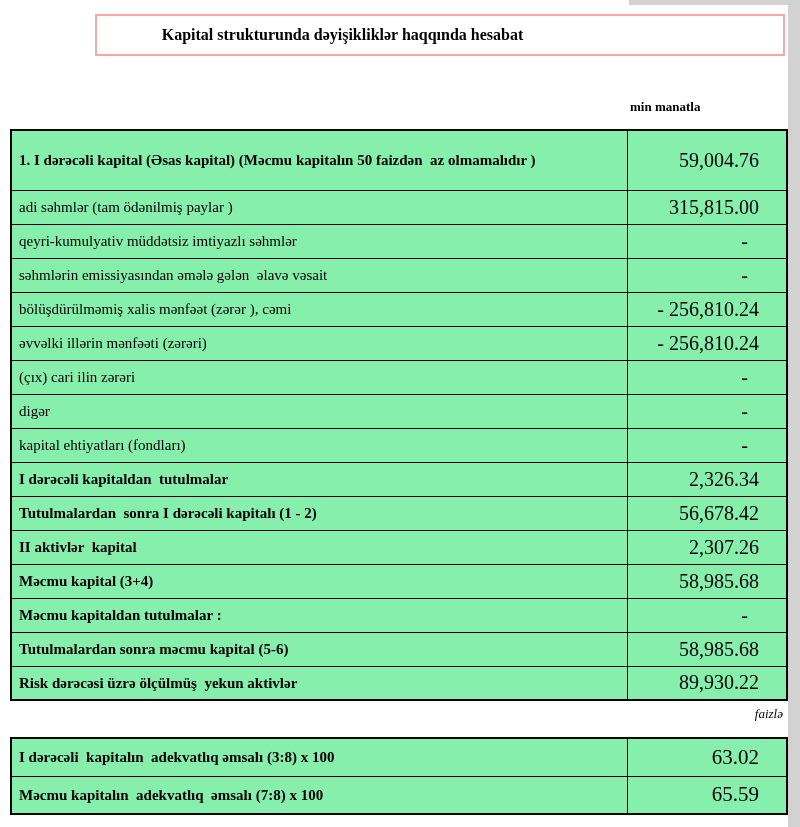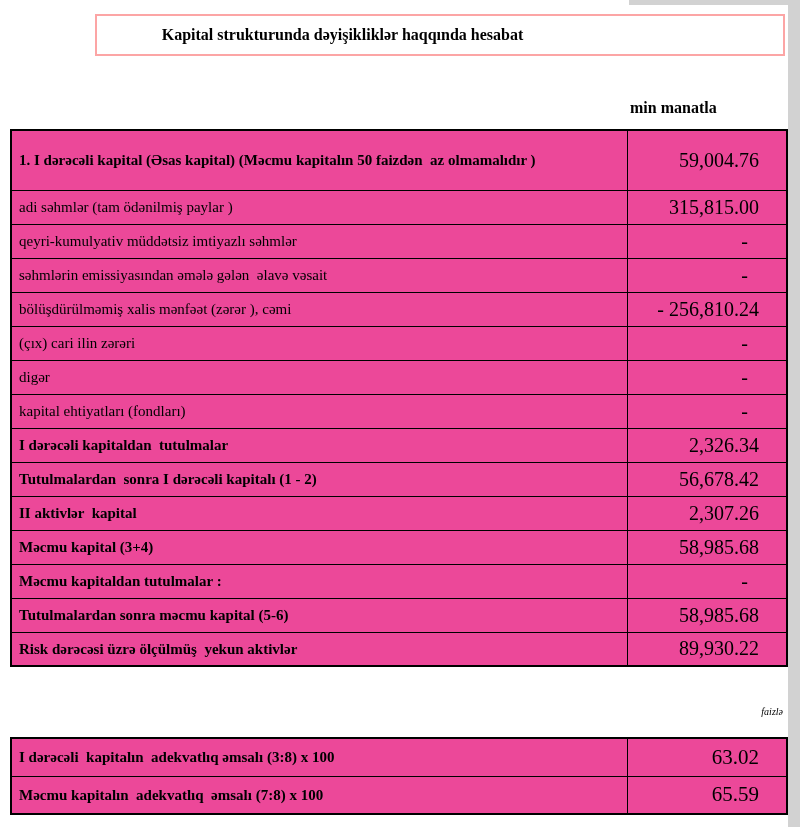--- a/index.html
+++ b/index.html
@@ -27,27 +27,27 @@
     position: absolute; left: 95px; top: 14px;
     width: 690px; height: 42px;
     border: 2px solid #fca5a5;
     box-sizing: border-box;
     display: flex; align-items: center; justify-content: center;
     padding-right: 195px;
     font-weight: bold; font-size: 16px;
   }
   .unit {
     position: absolute; left: 630px; top: 99px;
-    font-weight: bold; font-size: 16px;
+    font-weight: bold; font-size: 13px;
   }
   table {
     border-collapse: collapse;
     table-layout: fixed;
     position: absolute; left: 10px;
-    background: #ec4899;
+    background: #86efac;
   }
   table.main { top: 129px; width: 776px; }
   table.ratio { top: 737px; width: 776px; }
   table, td { border: 1px solid #000; }
   table { border-width: 2px; }
   col.c-label { width: 616px; }
   col.c-value { width: 160px; }
   td { vertical-align: middle; }
   td.lbl {
     padding: 2px 4px 2px 7px;
@@ -65,21 +65,21 @@
   tr.tall { height: 60px; }
   tr.tall td.lbl { line-height: 1.7; padding-right: 40px; }
   tr.bold td.lbl { font-weight: bold; }
   table.ratio tr { height: 38px; }
   table.ratio td.lbl { font-weight: bold; }
   table.ratio td.val { font-size: 21px; }
   .faizle {
     position: absolute; left: 10px; top: 706px;
     width: 776px; box-sizing: border-box;
     text-align: right; padding-right: 3px;
-    font-style: italic; font-size: 10px;
+    font-style: italic; font-size: 13px;
   }
 </style>
 </head>
 <body>
 
 <div class="page">
 
   <div class="side-strip"></div>
   <div class="top-strip"></div>
 
@@ -106,20 +106,24 @@
     <tr>
       <td class="lbl">qeyri-kumulyativ müddətsiz imtiyazlı səhmlər</td>
       <td class="val dash">-</td>
     </tr>
     <tr>
       <td class="lbl">səhmlərin emissiyasından əmələ gələn  əlavə vəsait</td>
       <td class="val dash">-</td>
     </tr>
     <tr>
       <td class="lbl">bölüşdürülməmiş xalis mənfəət (zərər ), cəmi</td>
+      <td class="val">- 256,810.24</td>
+    </tr>
+    <tr>
+      <td class="lbl">əvvəlki illərin mənfəəti (zərəri)</td>
       <td class="val">- 256,810.24</td>
     </tr>
     <tr>
       <td class="lbl">(çıx) cari ilin zərəri</td>
       <td class="val dash">-</td>
     </tr>
     <tr>
       <td class="lbl">digər</td>
       <td class="val dash">-</td>
     </tr>

